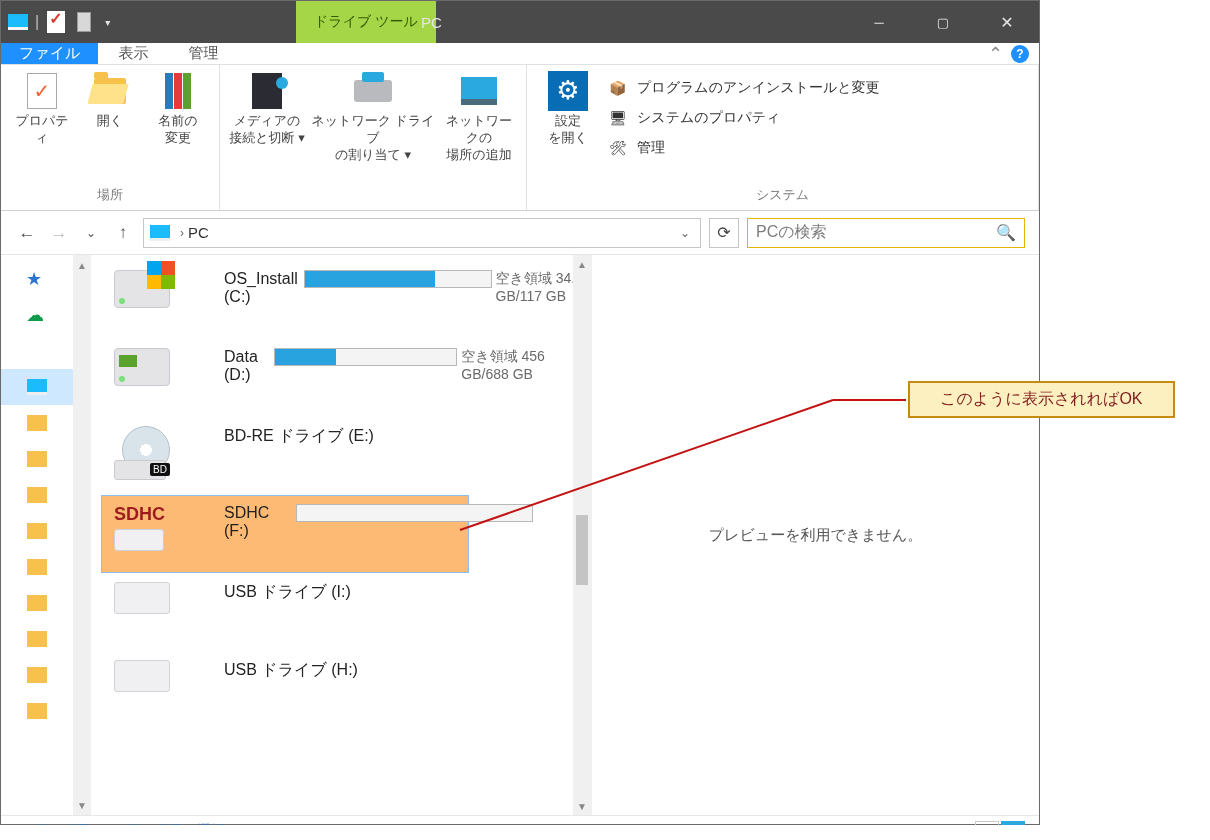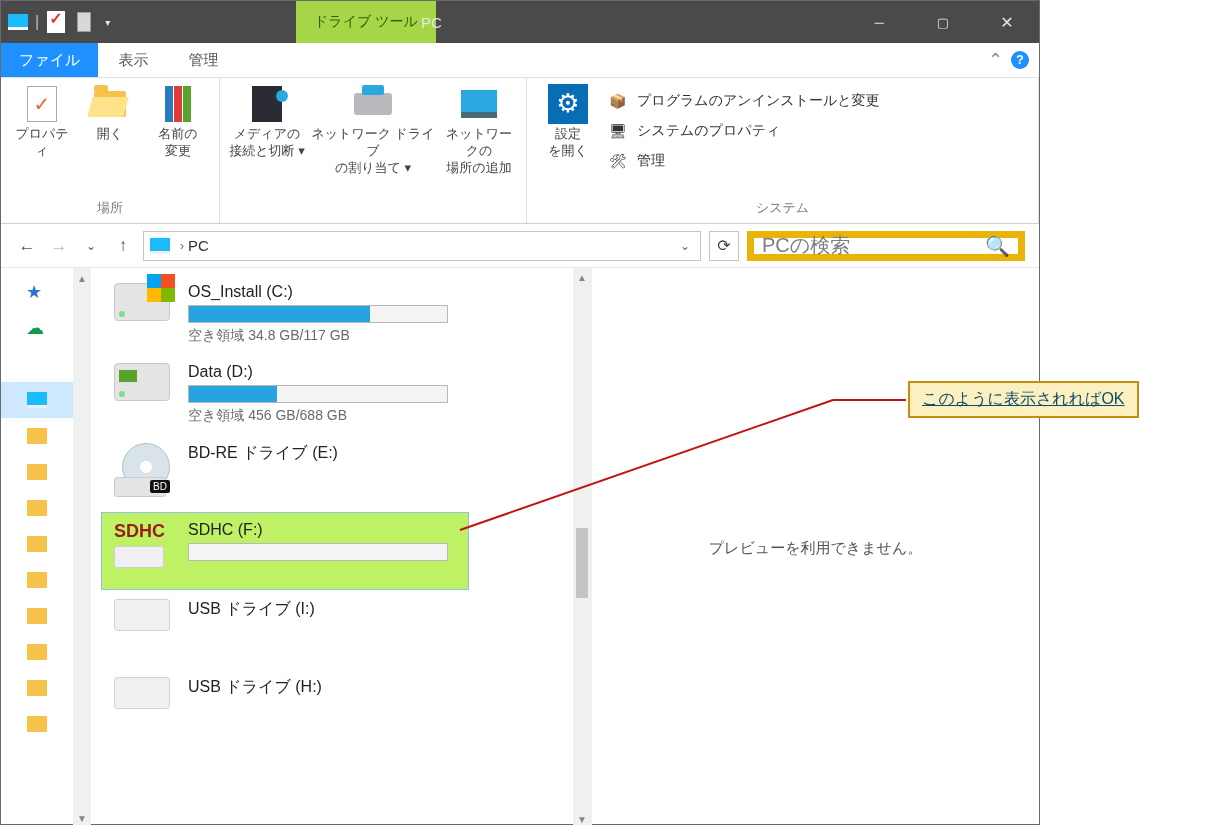--- a/index.html
+++ b/index.html
@@ -17,21 +17,21 @@
     .qat-doc { width: 14px; height: 20px; background: #d8d8d8; border: 1px solid #9a9a9a; }
     .qat-arrow { color: #e5e5e5; font-size: 10px; padding: 0 4px; }
 
     .drive-tools-tab { position: absolute; left: 295px; top: 0; height: 42px; background: #a5d648; color: #365900; font-size: 14px; display: flex; align-items: center; padding: 0 18px; }
     .title-text { position: absolute; left: 420px; top: 0; height: 42px; display: flex; align-items: center; color: #e5e5e5; font-size: 15px; }
     .wincontrols { margin-left: auto; display: flex; height: 100%; }
     .wincontrols button { width: 64px; height: 100%; background: transparent; border: none; color: #e5e5e5; font-size: 13px; cursor: pointer; }
     .wincontrols button.close { font-size: 16px; }
 
     
-    .ribbon-tabs { height: 35px; background: #fff; border-bottom: 1px solid #e1e1e1; display: flex; align-items: stretch; position: relative; }
+    .ribbon-tabs { height: 22px; background: #fff; border-bottom: 1px solid #e1e1e1; display: flex; align-items: stretch; position: relative; }
     .rtab { padding: 0 20px; display: flex; align-items: center; font-size: 15px; color: #555; cursor: pointer; }
     .rtab.file { background: #1e90ff; color: #fff; padding: 0 18px; }
     .rtab.manage { background: #fff; border-top: 0; }
     .ribbon-help { margin-left: auto; display: flex; align-items: center; padding-right: 10px; gap: 8px; }
     .ribbon-caret { color: #8a8a8a; font-size: 18px; }
     .ribbon-q { width: 18px; height: 18px; border-radius: 50%; background: #1e90ff; color: #fff; font-size: 12px; display: flex; align-items: center; justify-content: center; font-weight: bold; }
 
     
     .ribbon { height: 146px; display: flex; border-bottom: 1px solid #d0d0d0; }
     .ribbon-group { display: flex; flex-direction: column; justify-content: flex-end; border-right: 1px solid #e0e0e0; padding: 0 8px; }
@@ -60,76 +60,76 @@
 
     
     .addrrow { height: 44px; display: flex; align-items: center; gap: 8px; padding: 0 14px; border-bottom: 1px solid #e5e5e5; }
     .navbtn { width: 24px; height: 24px; background: transparent; border: none; color: #555; font-size: 17px; cursor: pointer; }
     .navbtn.disabled { color: #bbb; cursor: default; }
     .addrbar { flex: 1; height: 30px; border: 1px solid #c6c6c6; display: flex; align-items: center; padding: 0 6px; font-size: 15px; color: #333; position: relative; }
     .addrbar .pc-icon { width: 20px; height: 16px; background:#1abcfd; border-bottom:3px solid #eee; margin-right:6px; }
     .addrbar .chev { color:#666; font-size:12px; margin:0 4px; }
     .addrbar .hist { margin-left: auto; color:#666; font-size:12px; padding:0 4px; }
     .refresh { width: 30px; height: 30px; border:1px solid #c6c6c6; background:#fff; display:flex; align-items:center; justify-content:center; font-size:16px; color:#444; cursor:pointer; }
-    .searchbox { width: 278px; height: 30px; border:7px solid #eab308; display:flex; align-items:center; padding:0 8px; color:#7d7d7d; font-size:20px; }
+    .searchbox { width: 278px; height: 30px; border:1px solid #eab308; display:flex; align-items:center; padding:0 8px; color:#7d7d7d; font-size:16px; }
     .searchbox .mag { margin-left:auto; color:#444; }
 
     
     .main { display:flex; height: 560px; }
     .navpane { width: 90px; display:flex; }
     .np-scroll { width: 18px; background:#f0f0f0; display:flex; flex-direction:column; }
     .np-scroll button { height:20px; border:none; background:#f0f0f0; color:#888; font-size:10px; }
     .np-items { flex:1; padding-top:6px; }
     .np-item { height:36px; display:flex; align-items:center; justify-content:center; }
     .np-icon { width:22px; height:22px; }
     .chip-star { color:#2a75d1; font-size:18px; }
     .chip-cloud { color:#109b4a; font-size:18px; }
     .chip-monitor { width:20px; height:16px; background:#1abcfd; border-bottom:3px solid #eee; }
     .chip-folder { width:20px; height:16px; background:#f6c24b; }
     .np-item.selected { background:#cde8ff; }
 
     .listpane { flex: 1; min-width: 500px; position:relative; padding: 6px 10px; overflow:hidden; }
     .drive-item { display:flex; align-items:flex-start; gap: 16px; padding: 8px 10px; width: 368px; border: 1px solid transparent; }
-    .drive-item.selected { background:#bef264; border:1px solid #8cc0ef; }
+    .drive-item.selected { background:#fdba74; border:1px solid #8cc0ef; }
     .drv-icon { width: 60px; height: 60px; display:flex; justify-content:center; flex-shrink:0; }
     .drv-hdd { width: 56px; height: 38px; background:#e4e4e6; border-radius:4px; border:1px solid #c9c9cf; position:relative; }
     .drv-hdd::after{ content:""; position:absolute; left:4px; bottom:3px; width:6px; height:6px; background:#7be07b; border-radius:50%; }
     .drv-hdd.win::before{ content:""; position:absolute; right:-6px; top:-10px; width:28px; height:28px; background: conic-gradient(#f25022 0 25%, #7fba00 25% 50%, #ffb900 50% 75%, #00a4ef 75% 100%); }
     .drv-hdd.data::before{ content:""; position:absolute; left:4px; top:6px; width:18px; height:12px; background:#5aa22b; }
     .drv-bd { width:56px; height:56px; display:flex; align-items:flex-end; justify-content:flex-start; position:relative; }
     .drv-bd .disc{ width:48px; height:48px; border-radius:50%; background: radial-gradient(circle at 50% 50%, #fff 0 6px, #d8e3ea 6px 24px); border:1px solid #b6c0c8; position:absolute; top:0; right:0; }
     .drv-bd .tray{ width:52px; height:20px; background:#e4e4e6; border:1px solid #c9c9cf; border-radius:3px; position:absolute; bottom:2px; left:0; }
     .drv-bd .badge{ position:absolute; bottom:6px; right:0; background:#111; color:#fff; font-size:10px; padding:1px 3px; border-radius:2px; }
     .drv-sd { width:56px; height:56px; position:relative; }
     .drv-sd .sd-label{ font-weight:bold; color:#9b1c1c; font-size:18px; }
     .drv-sd .sd-label small{ color:#9b1c1c; font-size:18px; }
     .drv-sd .card{ width:50px; height:22px; background:#f0f0f2; border:1px solid #cfcfd3; border-radius:3px; margin-top:4px; }
     .drv-usb { width:56px; height:32px; background:#f0f0f2; border:1px solid #d2d2d6; border-radius:3px; }
 
-    .drv-info { flex:1; display:flex; flex-direction:column; gap:4px; }
+    .drv-info { flex:1; display:flex; gap:4px;margin-left:36px; }
     .drv-name { font-size:16px; color:#222; }
     .capbar { width: 260px; height:18px; border:1px solid #b8b8b8; background:#f4f4f4; position:relative; }
     .capbar .fill { position:absolute; top:0; left:0; bottom:0; background:#29a3df; }
     .capbar.empty .fill { width: 0; }
     .drv-caption { font-size:14px; color:#6a6a6a; }
 
     .list-scroll { position:absolute; top:0; right:0; width:18px; height:100%; background:#f0f0f0; }
     .list-scroll .up, .list-scroll .down { height:18px; display:flex; align-items:center; justify-content:center; color:#888; font-size:10px; }
     .list-scroll .thumb { width:12px; margin:0 auto; background:#c4c4c4; height:70px; position:absolute; left:3px; top:260px; }
 
     .previewpane { flex: 1; display:flex; align-items:center; justify-content:center; color:#555; font-size:15px; border-left: 1px solid #f0f0f0; }
 
     
     .statusbar { height: 30px; border-top:1px solid #e7e7e7; display:flex; align-items:center; padding:0 14px; font-size:14px; color:#1e6fc6; gap: 24px; }
     .statusbar .views { margin-left:auto; display:flex; gap:2px; }
     .statusbar .views span { width:24px; height:20px; border:1px solid #c9c9c9; display:inline-flex; align-items:center; justify-content:center; font-size:12px; color:#555; }
     .statusbar .views span.active { background:#2aa9e0; border-color:#2aa9e0; color:#fff; }
 
     
-    .annotation-box { position:absolute; left:908px; top:381px; background:#fdf0c0; border:2px solid #c58b12; padding:6px 12px; font-size:16px; color:#0c4a6e;text-decoration:underline; }
+    .annotation-box { position:absolute; left:908px; top:381px; background:#fdf0c0; border:2px solid #c58b12; padding:6px 30px; font-size:16px; color:#7f1d1d; }
     .annotation-line { position:absolute; }
   </style>
 </head>
 <body>
 
 <div class="window">
 
   <div class="titlebar">
     <div class="qat">
       <span class="qat-icon">

